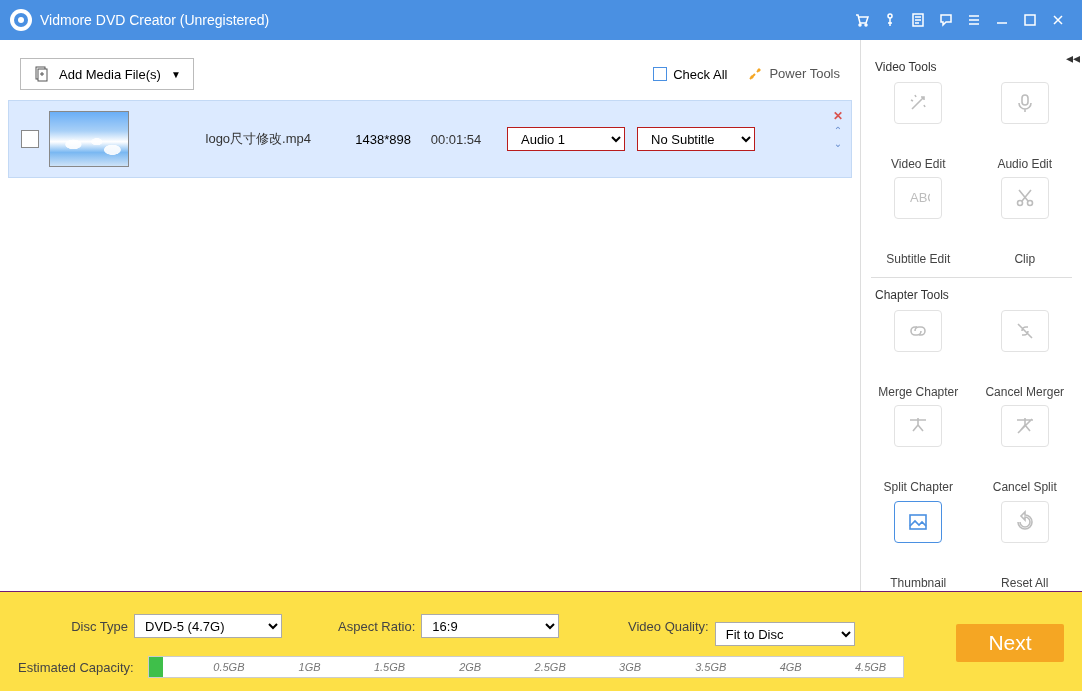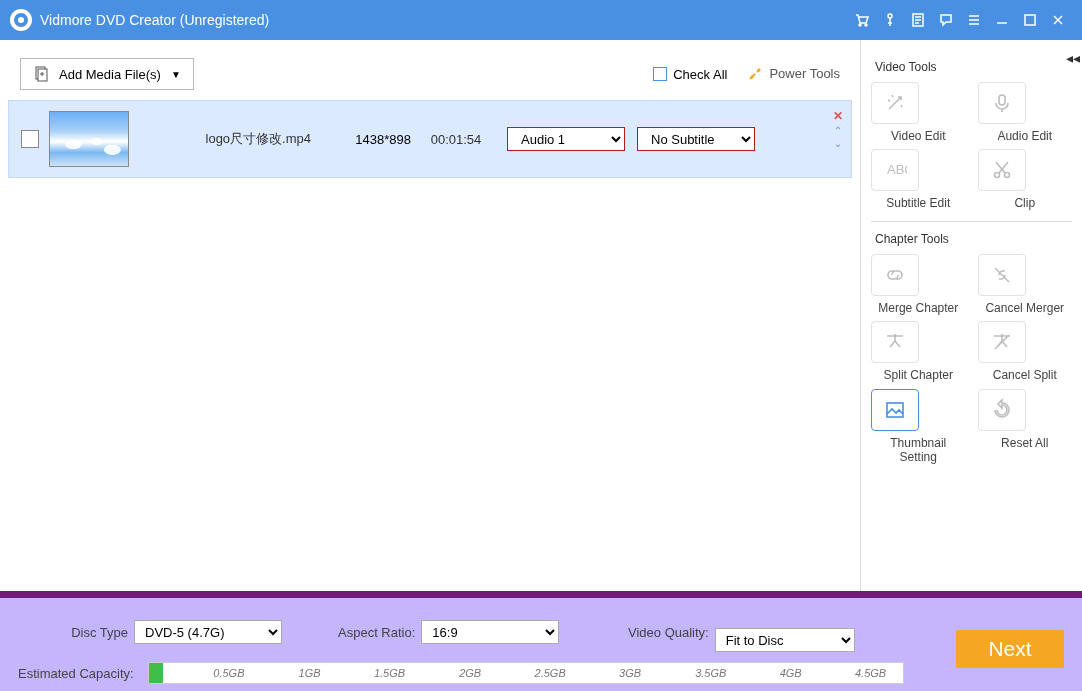--- a/index.html
+++ b/index.html
@@ -34,28 +34,28 @@
 .sel{height:24px;border:1px solid #b91c1c;background:#fff;padding:0 9px;margin:0 6px;cursor:pointer;}
 .sel.audio{width:118px;}
 .sel.sub{width:118px;}
 .rowside{position:absolute;right:8px;top:8px;display:flex;flex-direction:column;align-items:center;gap:3px;}
 .rowside .del{color:#d9534f;font-size:12px;cursor:pointer;font-weight:bold;}
 .rowside .arr{color:#6a8fcf;font-size:10px;cursor:pointer;line-height:1;}
 .rightpane{width:222px;border-left:1px solid #ddd;padding:14px 10px 10px 10px;position:relative;}
 .collapse{position:absolute;top:10px;right:2px;cursor:pointer;font-size:14px;color:#333;}
 .group-title{font-size:12px;color:#333;margin:6px 0 8px 4px;}
 .tools-grid{display:grid;grid-template-columns:1fr 1fr;gap:6px 12px;margin-bottom:10px;}
-.tool{display:flex;flex-direction:column;cursor:pointer;}
+.tool{display:flex;flex-direction:column;align-items:center;cursor:pointer;gap:28px;}
 .tool .iconbox{width:48px;height:42px;border:1px solid #e2e2e2;border-radius:4px;display:flex;align-items:center;justify-content:center;margin-bottom:5px;background:#fff;}
 .tool .iconbox svg{stroke:#bdbdbd;fill:none;stroke-width:1.6;}
 .tool.on .iconbox{border-color:#4a90e2;}
 .tool.on .iconbox svg{stroke:#4a90e2;}
 .tool .lbl{font-size:12px;color:#444;text-align:center;line-height:1.2;}
 .divider{height:1px;background:#ddd;margin:6px 0 10px;}
-.bottom{height:100px;border-top:7px solid #701a75;padding:14px 18px 17px 18px;position:relative;background:#c4b5fd;}
+.bottom{height:100px;border-top:1px solid #701a75;padding:14px 18px 17px 18px;position:relative;background:#fde047;}
 .brow{display:flex;align-items:center;margin-bottom:10px;}
 .blabel{color:#444;width:auto;margin-right:6px;text-align:right;}
 .discType-l{width:110px;text-align:right;margin-right:6px;}
 .bsel{height:24px;border:1px solid #aaa;background:#fff;padding:0 6px;cursor:pointer;}
 .disc-sel{width:148px;}
 .ar-sel{width:138px;}
 .vq-sel{width:140px;margin-top:16px;}
 .brow .seg{display:flex;align-items:center;}
 .seg1{width:320px;}
 .seg2{width:290px;}

